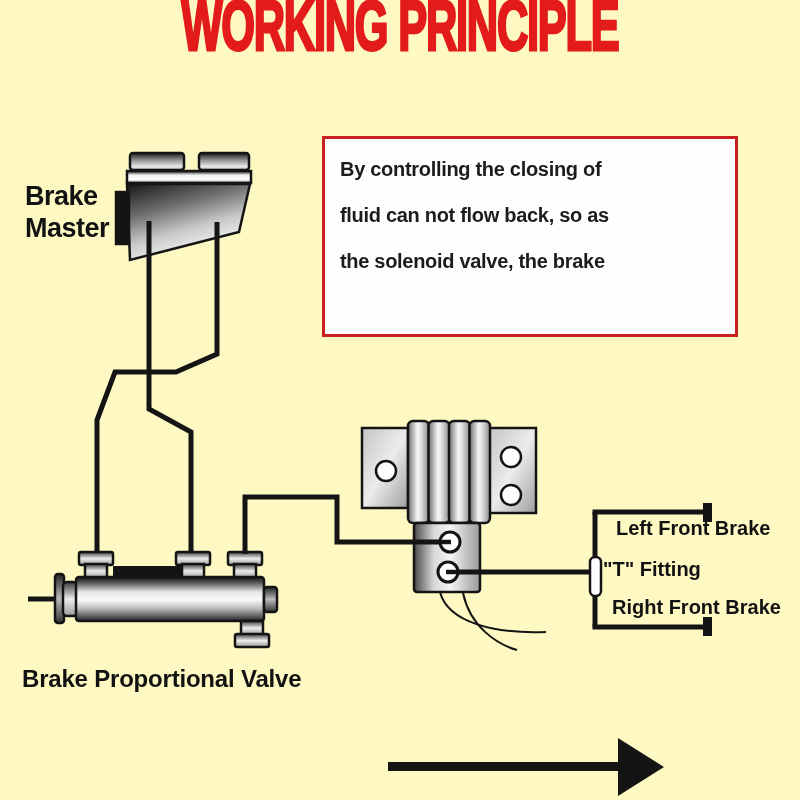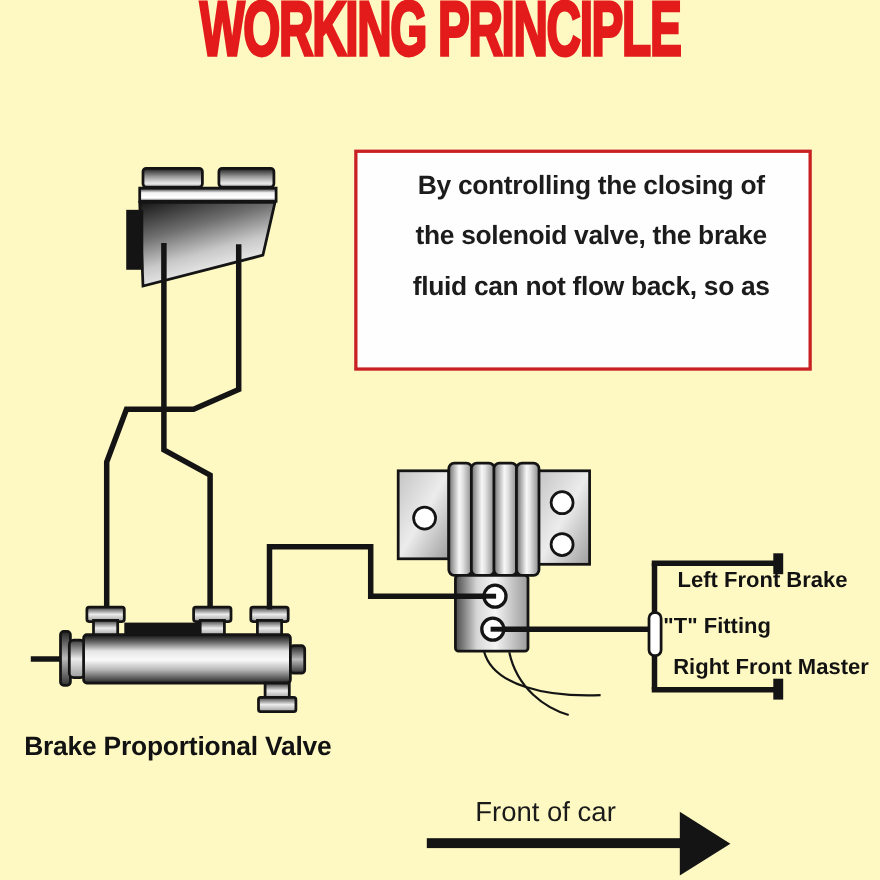--- a/index.html
+++ b/index.html
@@ -12,43 +12,43 @@
     font-size:70px;line-height:64px;font-weight:700;letter-spacing:-2px;
     color:#e31b1b;-webkit-text-stroke:3px #e31b1b;
     transform:scaleX(0.62);transform-origin:50% 0;white-space:nowrap;
   }
   .info-box{
     position:absolute;left:322px;top:136px;width:416px;height:201px;
     box-sizing:border-box;border:3px solid #c92121;background:#fefefe;
     padding:7px 0 0 15px;
   }
   .info-line{
-    font-size:24px;font-weight:700;line-height:46px;letter-spacing:-0.3px;
-    color:#1c1c1c;white-space:nowrap;text-align:center;
+    font-size:20px;font-weight:700;line-height:46px;letter-spacing:-0.3px;
+    color:#1c1c1c;white-space:nowrap;
   }
   .lbl{position:absolute;font-weight:700;color:#121212;white-space:nowrap;}
   .lbl-brake-master{left:25px;top:180px;font-size:27px;line-height:32px;letter-spacing:-0.5px;}
   .lbl-valve{left:22px;top:665px;font-size:24px;letter-spacing:-0.2px;}
   .lbl-lfb{left:616px;top:517px;font-size:20px;}
   .lbl-tf{left:603px;top:558px;font-size:20px;}
   .lbl-rfb{left:612px;top:596px;font-size:20px;}
   .lbl-foc{left:432px;top:724px;font-size:25px;font-weight:400;color:#1a1a1a;}
   svg.diagram{position:absolute;left:0;top:0;}
 </style>
 </head>
 <body>
 
 <div class="canvas">
 
   <div class="title">WORKING PRINCIPLE</div>
 
   <div class="info-box">
     <div class="info-line">By controlling the closing of</div>
+    <div class="info-line">fluid can not flow back, so as</div>
     <div class="info-line">the solenoid valve, the brake</div>
-    <div class="info-line">fluid can not flow back, so as</div>
   </div>
 
   <svg class="diagram" width="800" height="800" viewBox="0 0 800 800">
     <defs>
       <linearGradient id="gMaster" x1="0" y1="0" x2="0.45" y2="1">
         <stop offset="0" stop-color="#161616"></stop>
           <stop offset="0.38" stop-color="#6f6f6f"></stop>
         <stop offset="0.68" stop-color="#c9c9c9"></stop>
           <stop offset="1" stop-color="#fbfbfb"></stop>
       </linearGradient>
@@ -167,22 +167,25 @@
       <rect x="703" y="617" width="9" height="19" fill="#141414" stroke="none"></rect>
       <rect x="590" y="557" width="11" height="39" rx="5" fill="#ffffff" stroke-width="2.5"></rect>
     </g>
 
     <g>
       <rect x="388" y="762" width="234" height="9" fill="#141414"></rect>
       <polygon points="618,738 664,767 618,796" fill="#141414"></polygon>
     </g>
   </svg>
 
+  <div class="lbl lbl-brake-master">
+    <div>Brake</div>
+    <div>Master</div>
+  </div>
 
   <div class="lbl lbl-lfb">Left Front Brake</div>
 
   <div class="lbl lbl-valve">Brake Proportional Valve</div>
   <div class="lbl lbl-tf">"T" Fitting</div>
-  <div class="lbl lbl-rfb">Right Front Master</div>
+  <div class="lbl lbl-rfb">Right Front Brake</div>
 
-  <div class="lbl lbl-foc">Front of car</div>
 
 </div>
 
 </body></html>

